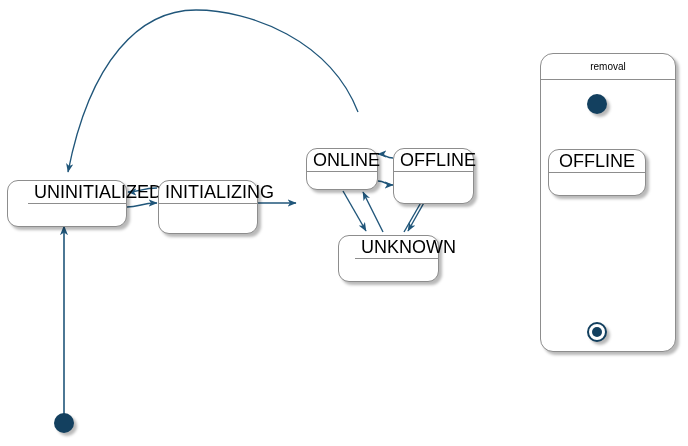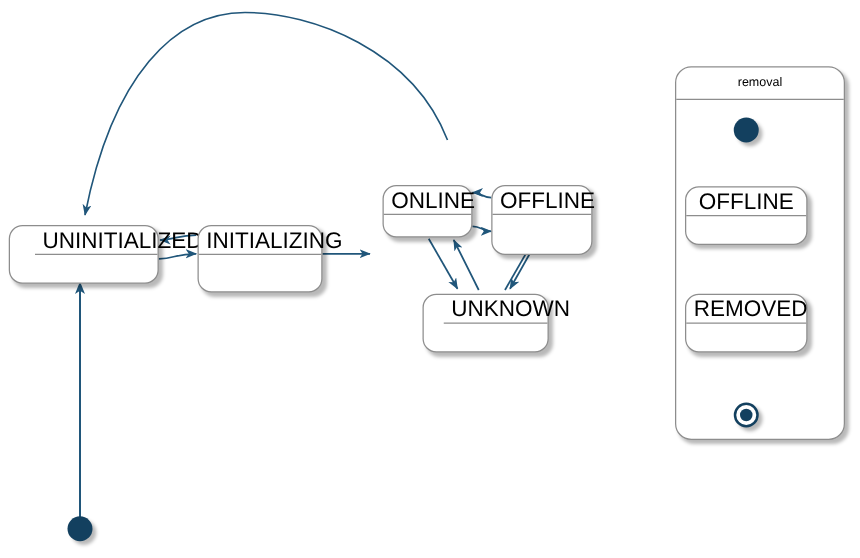--- a/index.html
+++ b/index.html
@@ -181,20 +181,16 @@
     <div class="ctitle">removal</div>
   </div>
 
   <div class="start-node" style="left:587px; top:94px;"></div>
 
   <div class="state" style="left:548px; top:149px; width:98px; height:47px;">
     <div class="title">OFFLINE</div>
     <div class="body"></div>
   </div>
 
-  <div class="state" style="left:548px; top:235px; width:98px; height:47px;">
-    <div class="title">REMOVED</div>
-    <div class="body"></div>
-  </div>
 
   <div class="final-node" style="left:587px; top:322px;"></div>
 
 </div>
 
 </body></html>

